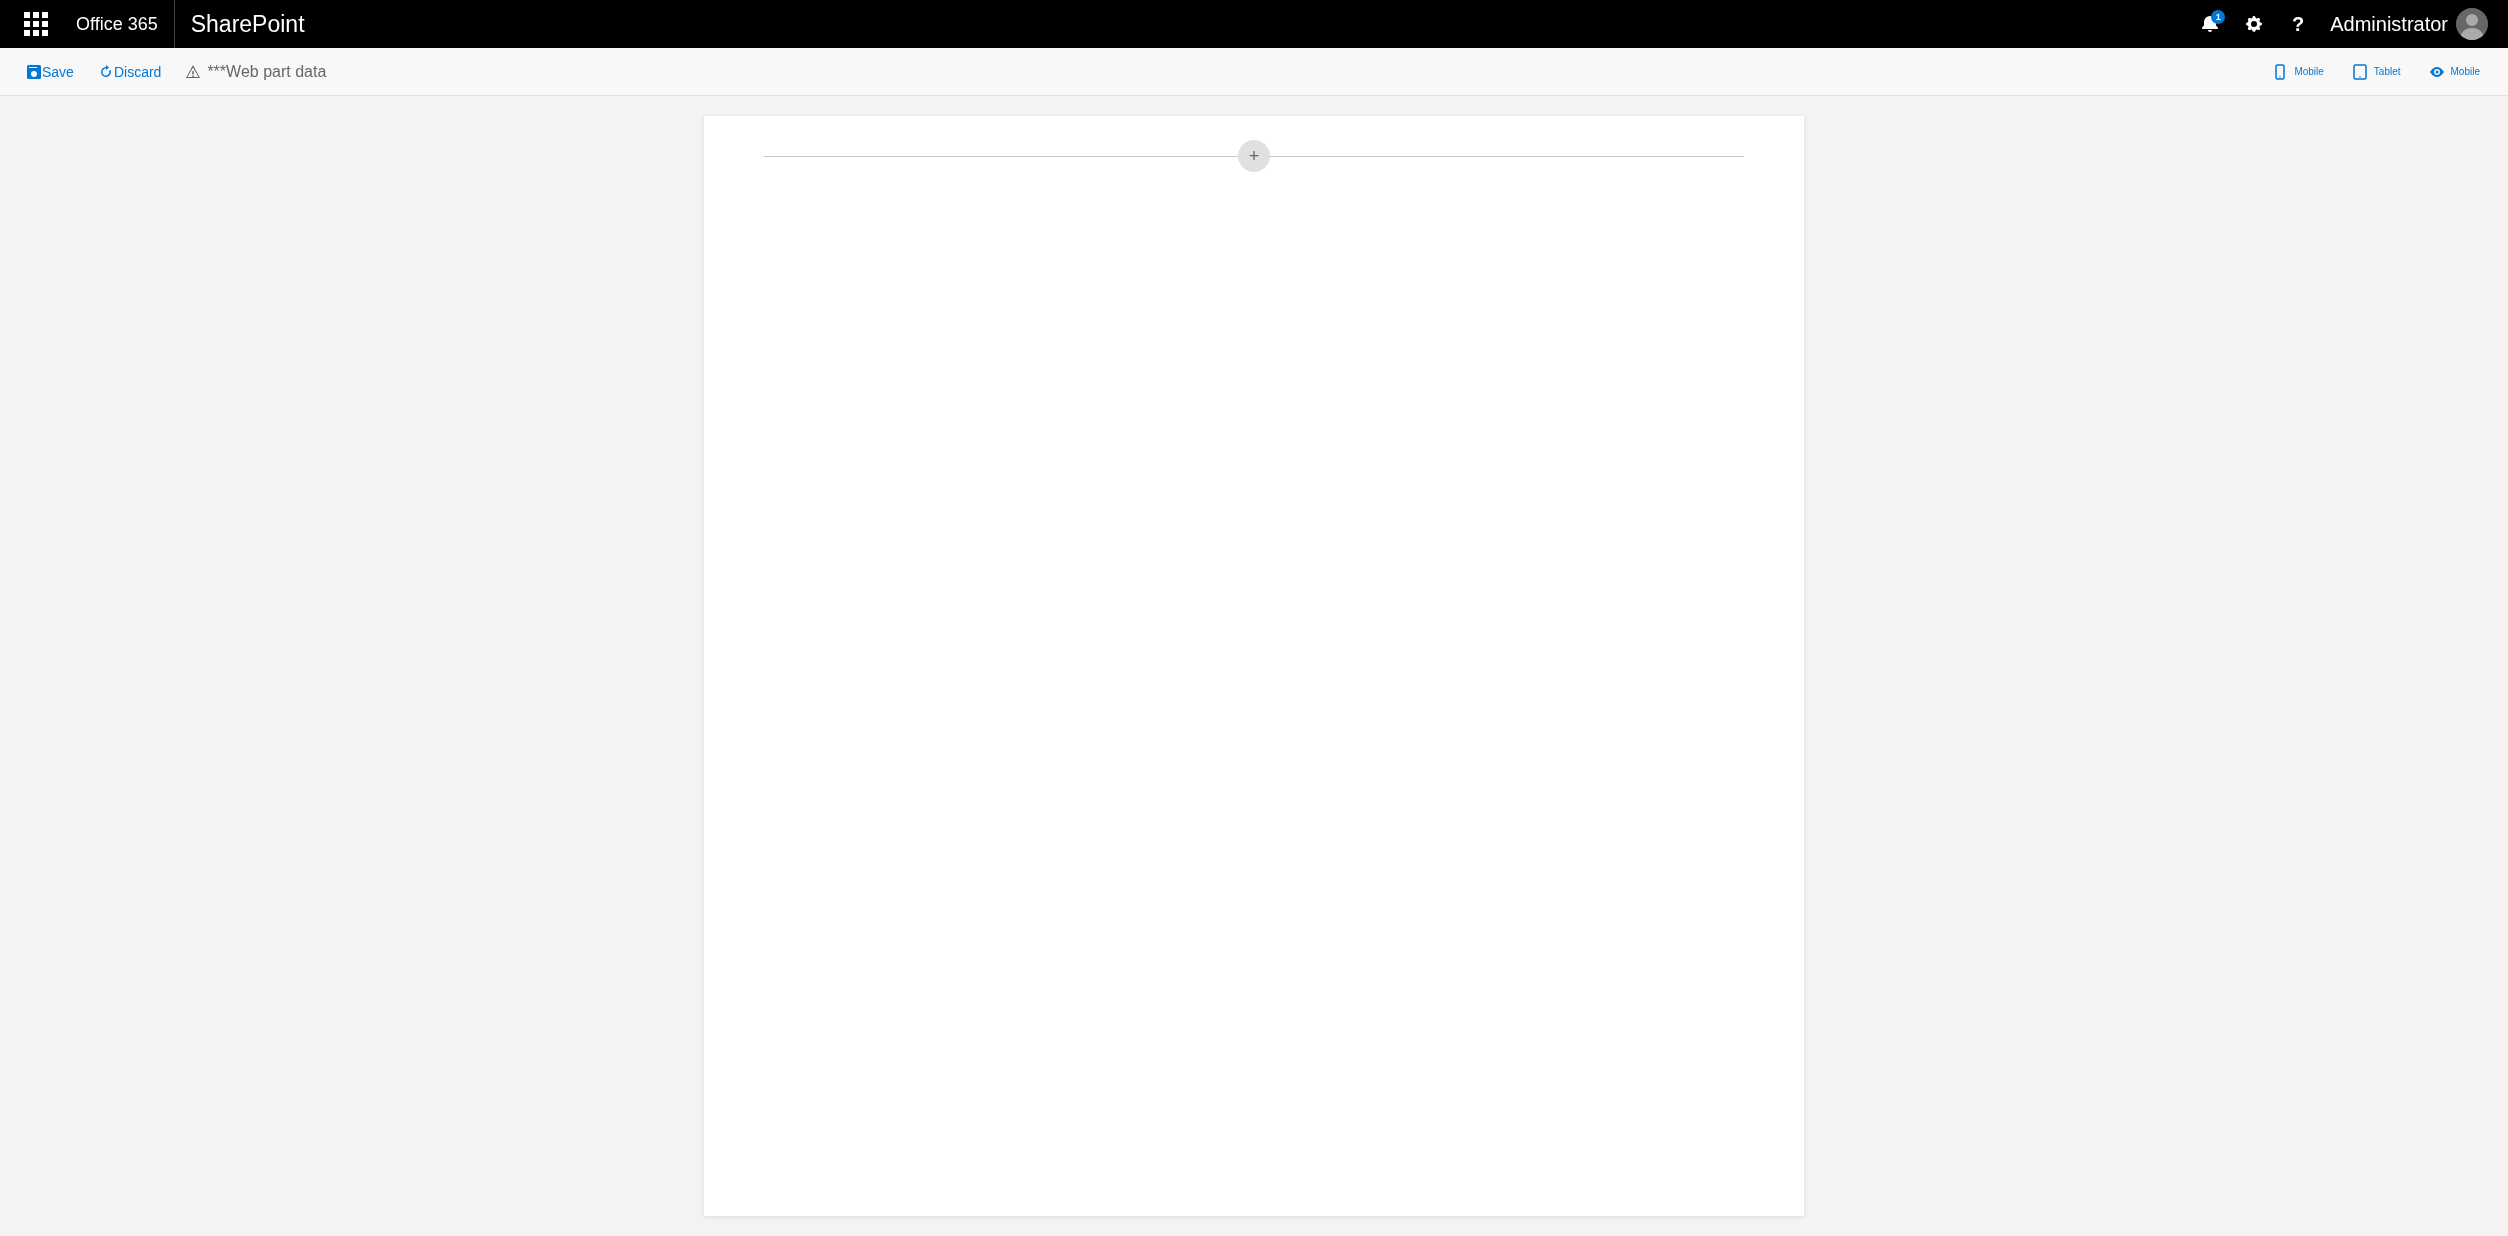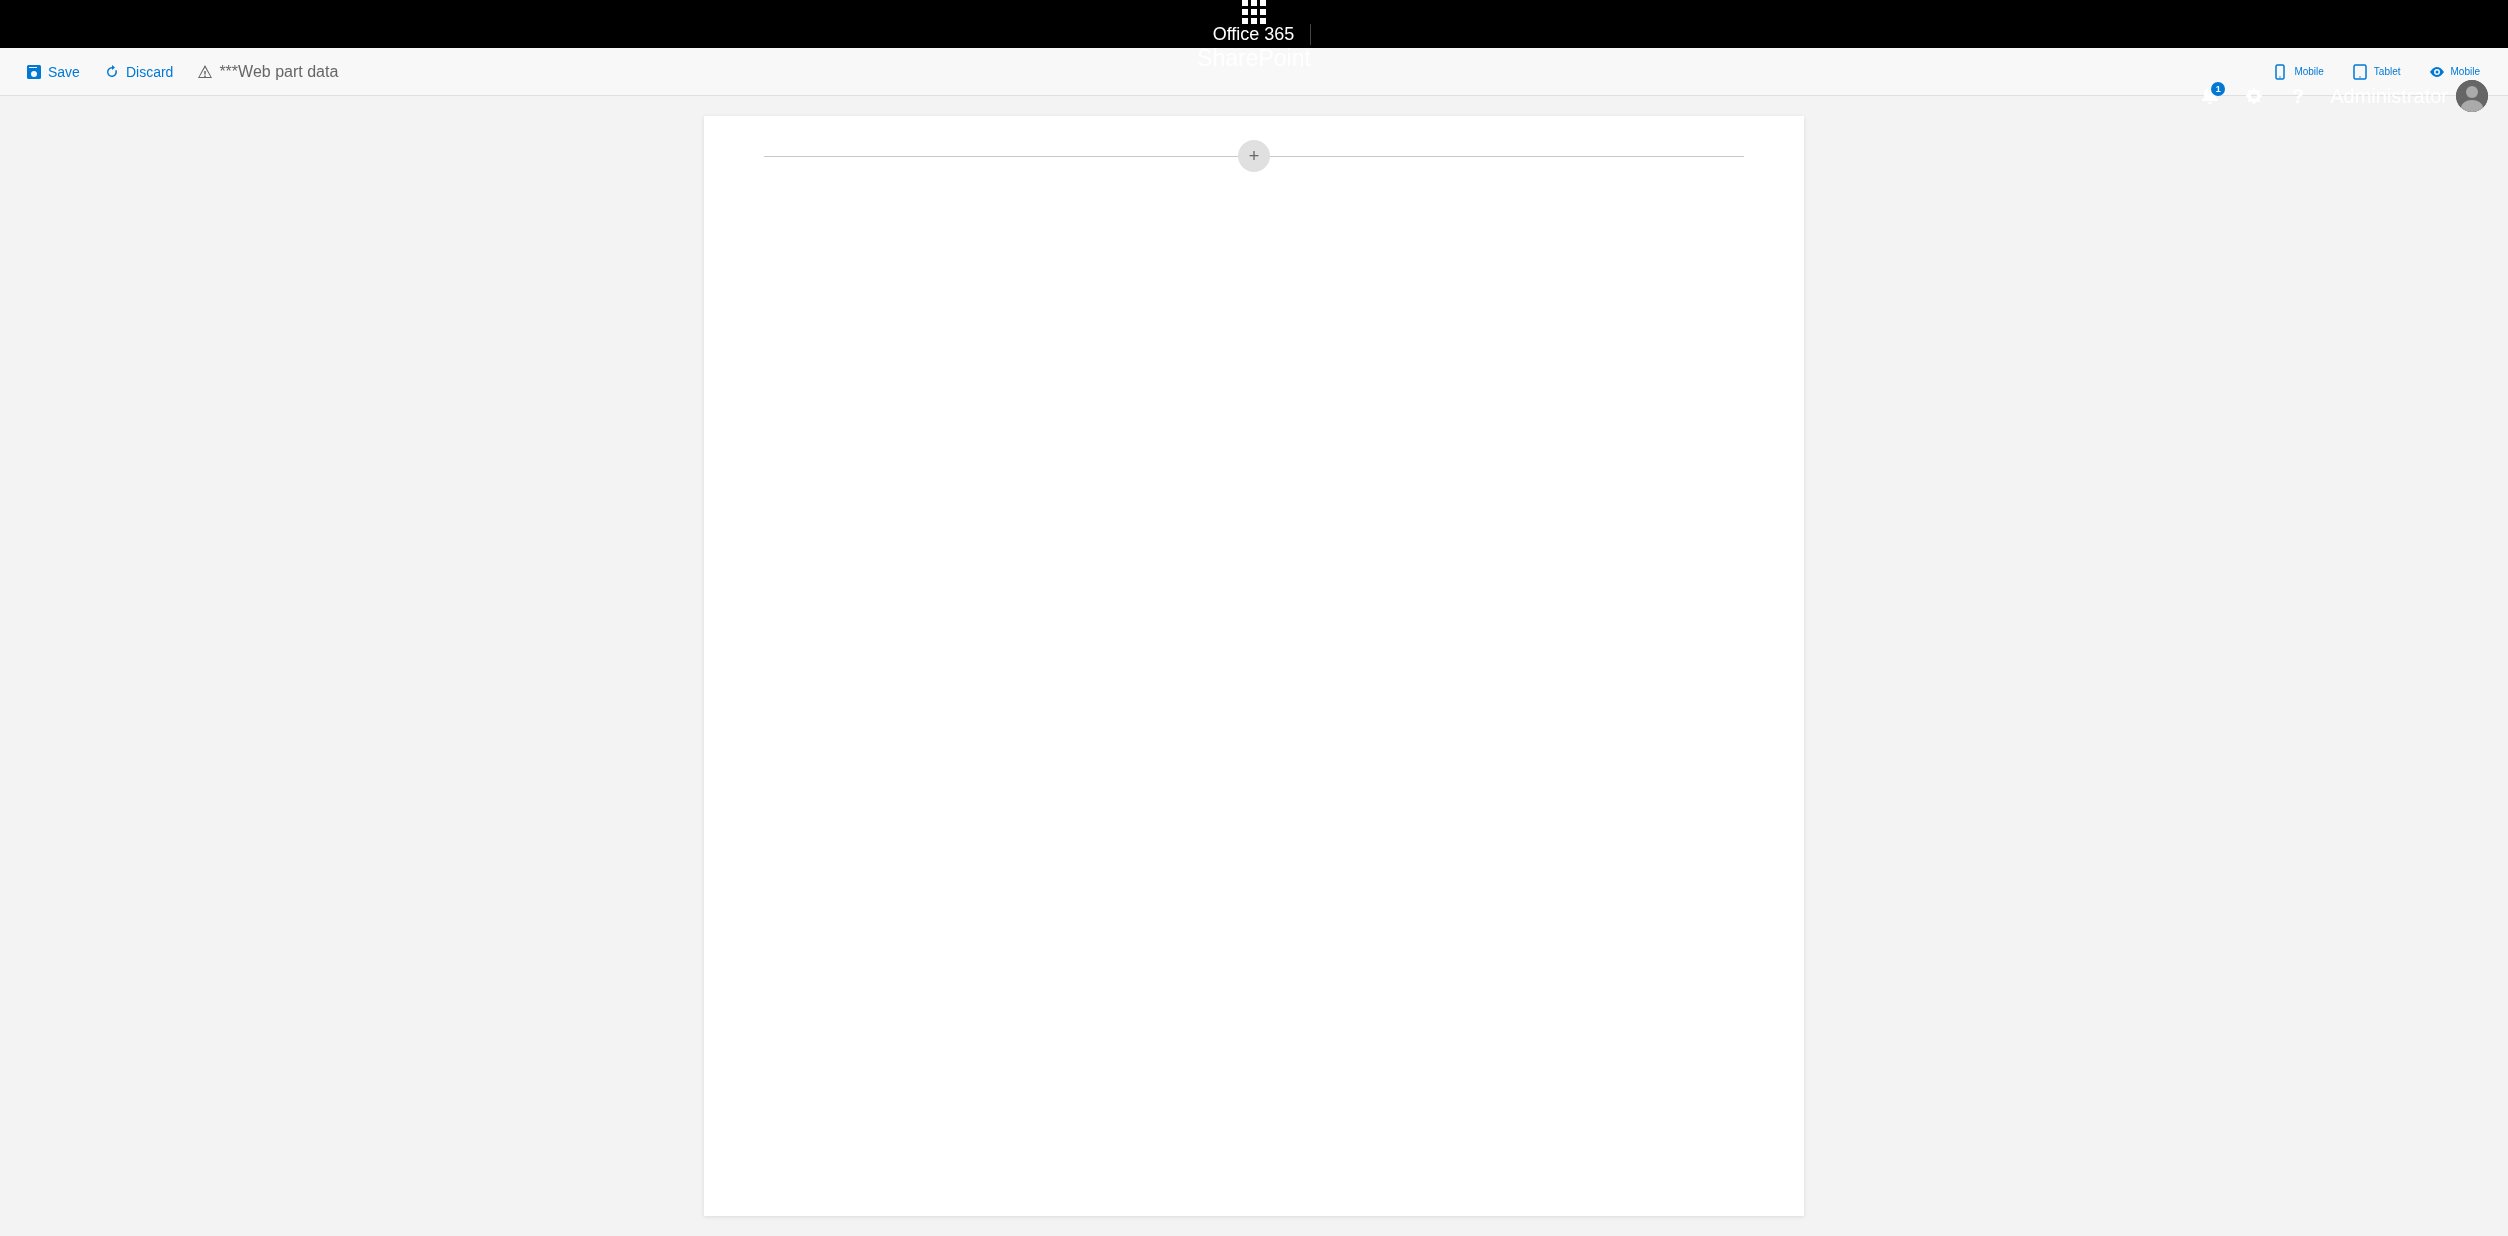--- a/index.html
+++ b/index.html
@@ -16,21 +16,20 @@
     }
 
     
     .top-nav {
       display: flex;
       align-items: center;
       background: #000000;
       height: 48px;
       padding: 0 12px;
       gap: 0;
-      flex-direction: column;
     }
 
     .nav-waffle {
       display: flex;
       align-items: center;
       justify-content: center;
       width: 48px;
       height: 48px;
       cursor: pointer;
     }
@@ -141,21 +140,20 @@
       background: #f8f8f8;
       border-bottom: 1px solid #e0e0e0;
       height: 48px;
       padding: 0 16px;
       gap: 4px;
     }
 
     .toolbar-btn {
       display: flex;
       align-items: center;
-      gap: 6px;
       padding: 6px 10px;
       color: #0078d4;
       font-size: 14px;
       cursor: pointer;
       border: none;
       background: none;
       border-radius: 2px;
     }
 
     .toolbar-btn svg {

